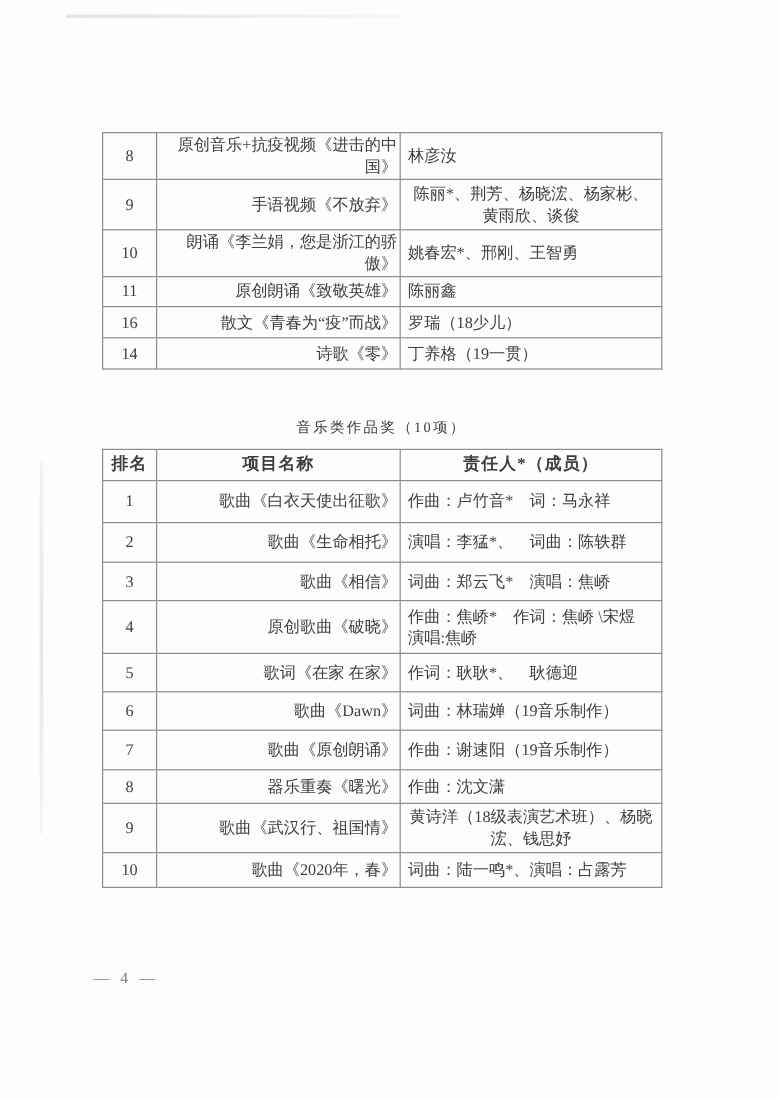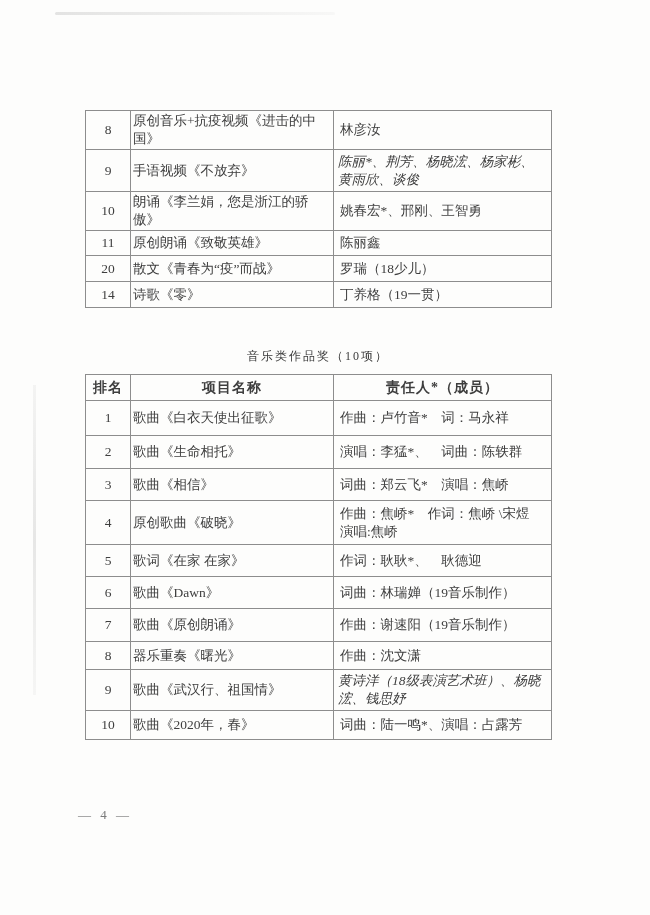--- a/index.html
+++ b/index.html
@@ -34,23 +34,23 @@
     border:1px solid #8d8d8d;
     font-size:13.5px;
     line-height:18px;
     font-weight:normal;
     vertical-align:middle;
     padding:1px 2px;
     overflow:hidden;
   }
   th{font-weight:bold;font-size:14px;letter-spacing:1px;text-align:center;}
   td.rank{text-align:center;}
-  td.name{text-align:left;}
+  td.name{text-align:right;}
   td.person{text-align:left;padding:1px 6px;white-space:pre-line;margin-top:15px;}
-  td.person.center{text-align:left;padding:1px 4px;font-style:italic;}
+  td.person.center{text-align:center;padding:1px 4px;}
   
   .rh25{height:25px}.rh26{height:26px}.rh28{height:28px}.rh29{height:29px}
   .rh32{height:32px}.rh33{height:33px}.rh35{height:35px}
   .rh41{height:41px}.rh42{height:42px}.rh44{height:44px}
   .tbl-title{
     position:absolute;left:85px;top:348px;width:466px;
     text-align:center;font-size:12px;letter-spacing:2px;color:#3a3a3a;
   }
   .page-num{
     position:absolute;left:78px;top:807px;
@@ -86,21 +86,21 @@
       <td class="rank">10</td>
       <td class="name">朗诵《李兰娟，您是浙江的骄傲》</td>
       <td class="person">姚春宏*、邢刚、王智勇</td>
     </tr>
     <tr class="rh25">
       <td class="rank">11</td>
       <td class="name">原创朗诵《致敬英雄》</td>
       <td class="person">陈丽鑫</td>
     </tr>
     <tr class="rh26">
-      <td class="rank">20</td>
+      <td class="rank">16</td>
       <td class="name">散文《青春为“疫”而战》</td>
       <td class="person">罗瑞（18少儿）</td>
     </tr>
     <tr class="rh26">
       <td class="rank">14</td>
       <td class="name">诗歌《零》</td>
       <td class="person">丁养格（19一贯）</td>
     </tr>
   </tbody>
     </table>

